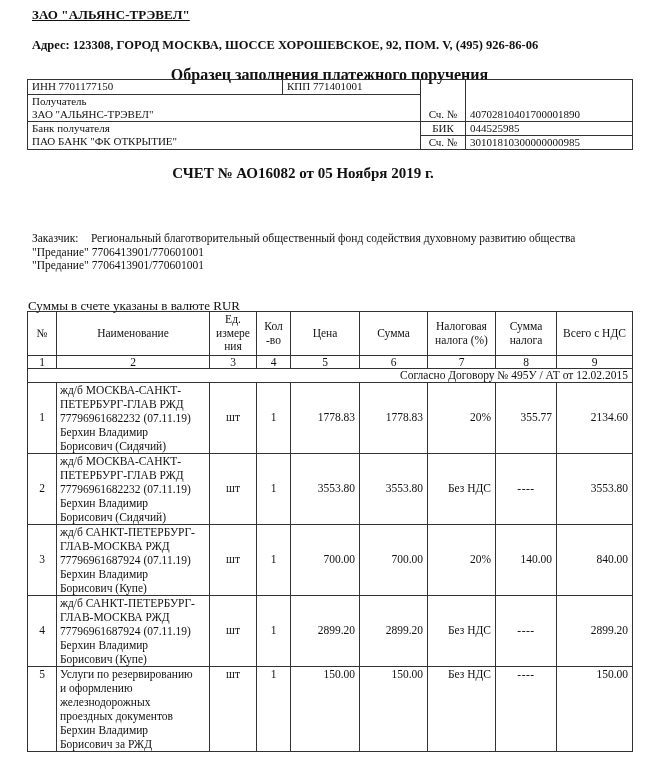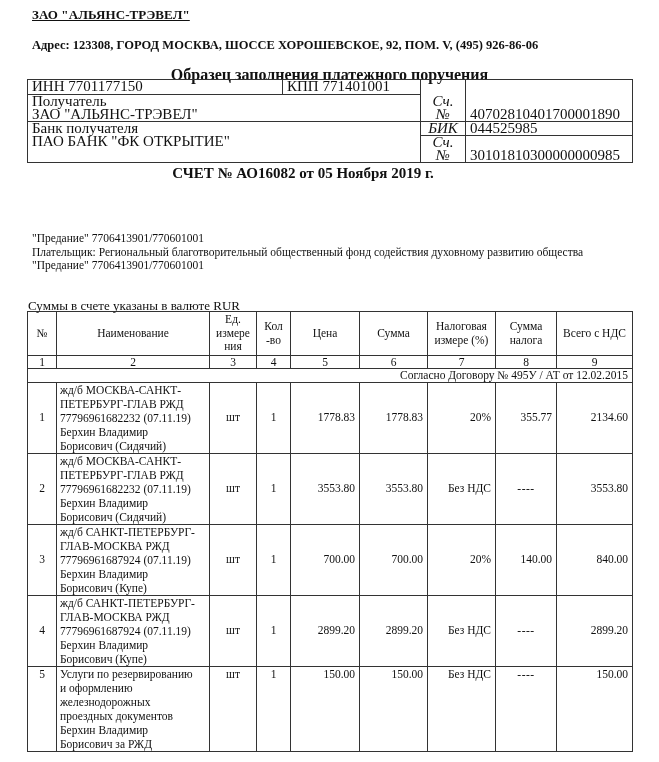--- a/index.html
+++ b/index.html
@@ -16,25 +16,25 @@
   .company-pad { display: inline-block; width: 14px; }
   .address {
     left: 32px; top: 38px; font-size: 12.5px; font-weight: bold;
   }
   .sample-title {
     left: 0; width: 659px; top: 66px; text-align: center;
     font-size: 16px; font-weight: bold;
   }
   table { border-collapse: collapse; }
   .bank {
-    left: 27px; top: 79px; width: 606px; font-size: 15px;
+    left: 27px; top: 79px; width: 606px; font-size: 11px;
     border: 1.5px solid #333;
   }
   .bank td { border: 1px solid #333; padding: 0 4px; line-height: 13px; vertical-align: bottom; }
-  .bank .lbl { text-align: center; font-style: italic; }
+  .bank .lbl { text-align: center; }
   .invoice-title {
     left: 0; width: 606px; top: 165px; text-align: center;
     font-size: 15px; font-weight: bold;
   }
   .parties {
     left: 32px; top: 232px; width: 600px; font-size: 11.5px; line-height: 13.5px;
   }
   .parties .row { white-space: nowrap; }
   .parties .key { display: inline-block; }
   .parties .key.wide { width: 56px; }
@@ -95,25 +95,25 @@
   <tr>
     <td class="lbl">Сч. №</td>
     <td>30101810300000000985</td>
   </tr>
 </tbody>
   </table>
 
 <div class="abs invoice-title">СЧЕТ № АО16082  от 05 Ноября 2019 г.</div>
 
 <div class="abs parties">
-  <div class="row">"Предание" 7706413901/770601001</div>
   <div class="row">
-    <span class="key">Плательщик:</span>
+    <span class="key wide">Заказчик:</span>
     <span>Региональный благотворительный общественный фонд содействия духовному развитию общества</span>
   </div>
+  <div class="row">"Предание" 7706413901/770601001</div>
   <div class="row">"Предание" 7706413901/770601001</div>
 </div>
 
 <div class="abs currency">Суммы в счете указаны в валюте RUR</div>
 
 <table class="abs items">
   <colgroup>
     <col style="width:29px">
       <col style="width:153px">
       <col style="width:47px">
@@ -134,21 +134,21 @@
         <div>ния</div>
       </th>
       <th>
         <div>Кол</div>
         <div>-во</div>
       </th>
       <th>Цена</th>
       <th>Сумма</th>
       <th>
         <div>Налоговая</div>
-        <div>измере (%)</div>
+        <div>налога (%)</div>
       </th>
       <th>
         <div>Сумма</div>
         <div>налога</div>
       </th>
       <th>Всего с НДС</th>
     </tr>
   </thead>
   <tbody>
     <tr class="num-row">

